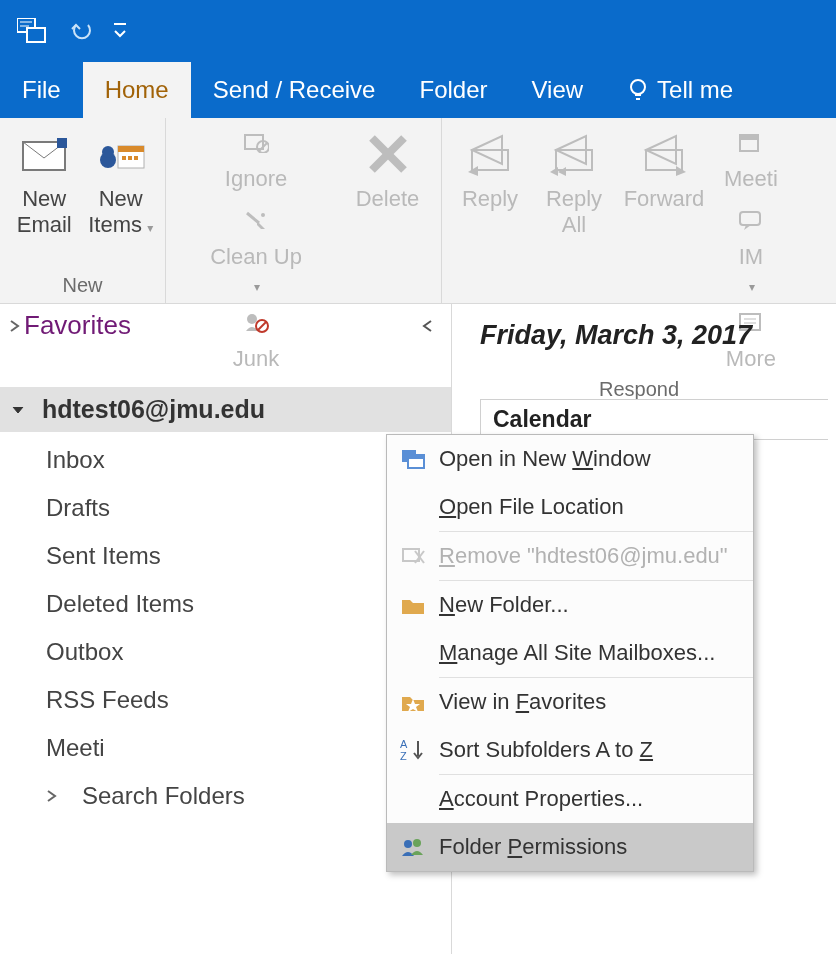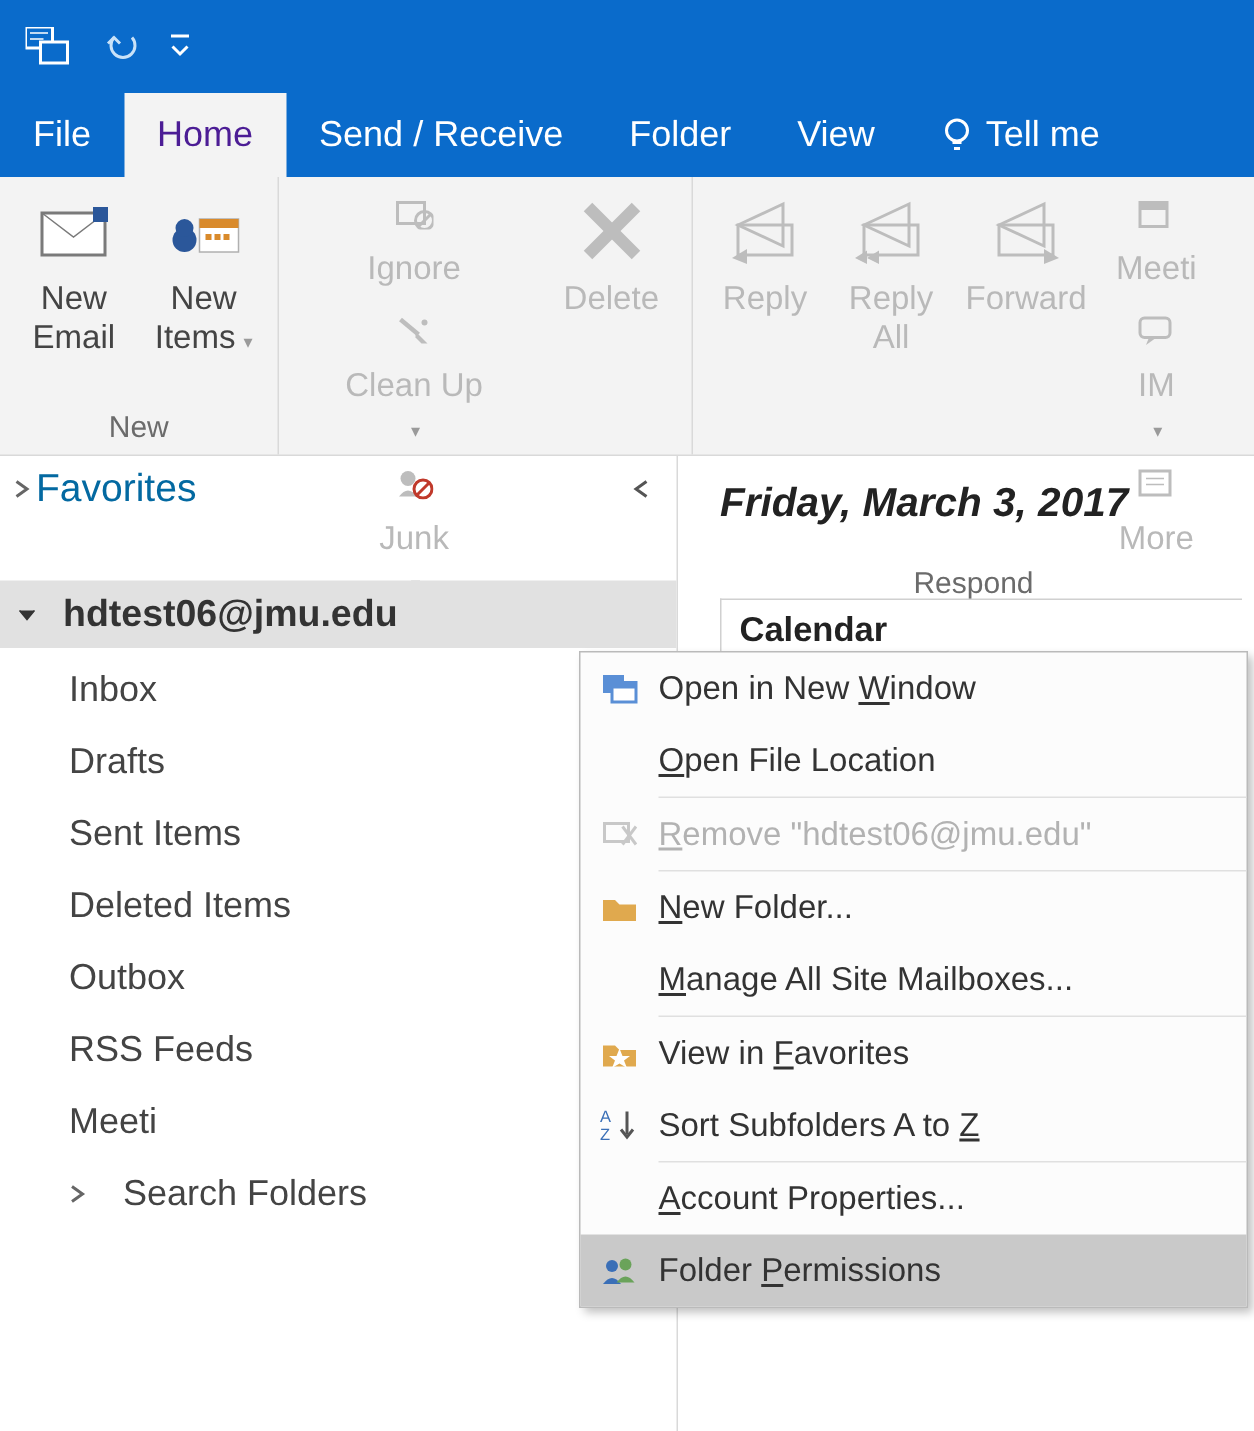--- a/index.html
+++ b/index.html
@@ -6,57 +6,57 @@
   body { width: 836px; height: 954px; background: #fff; overflow: hidden; position: relative; }
 
   
   .titlebar { background: #0a6bcb; height: 62px; display: flex; align-items: center; padding: 0 10px; }
   .titlebar .tb-icon { width: 44px; height: 44px; margin-right: 6px; display: flex; align-items:center; justify-content:center; }
 
   
   .tabsbar { background: #0a6bcb; height: 56px; display: flex; align-items: flex-end; }
   .tab { height: 56px; padding: 0 22px; display: flex; align-items: center; font-size: 24px; color: #fff; cursor: default; }
   .tab.file { background: #0a6bcb; }
-  .tab.active { background: #f3f3f3; color: #4c1d95; text-align: center; }
+  .tab.active { background: #f3f3f3; color: #a16207; text-align: center; }
   .tab .bulb { margin-right: 8px; display:inline-flex; }
 
   
   .ribbon { background: #f3f3f3; height: 186px; border-bottom: 1px solid #d9d9d9; display: flex; }
   .group { display: flex; flex-direction: column; align-items: stretch; border-right: 1px solid #d9d9d9; }
   .group-body { flex: 1; display: flex; align-items: flex-start; padding: 6px 6px 0 6px; }
   .group-label { text-align: center; font-size: 20px; color: #6b6b6b; padding: 4px 0 6px 0; }
   .bigbtn { display: flex; flex-direction: column; align-items: center; width: 90px; padding-top: 2px; color: #444; }
   .bigbtn.disabled { color: #b9b9b9; }
   .bigbtn .ic { height: 56px; display:flex; align-items:center; justify-content:center; }
   .bigbtn .lbl { font-size: 22px; text-align: center; line-height: 1.2; margin-top: 4px; }
   .stackcol { display: flex; flex-direction: column; gap: 10px; padding-top: 2px; }
   .smallbtn { display: flex; align-items: center; gap: 10px; font-size: 22px; color: #b9b9b9; padding: 2px 8px; flex-direction: column; }
   .smallbtn .sic { width: 28px; height: 28px; display:flex; align-items:center; justify-content:center; }
   .drop-caret { font-size: 12px; color: #9a9a9a; margin-left: 2px; }
 
   
   .lower { position: absolute; top: 304px; left: 0; right: 0; bottom: 0; display: flex; }
   .navpane { width: 452px; border-right: 1px solid #d9d9d9; display: flex; flex-direction: column; }
-  .favrow { display: flex; align-items: center; padding: 6px 6px 6px 6px; font-size: 26px; color: #0369a1; }
+  .favrow { display: flex; align-items: center; padding: 6px 6px 6px 6px; font-size: 26px; color: #701a75; }
   .favrow .caret { width: 18px; display:inline-flex; justify-content:center; }
   .favrow .favlbl { flex: 1; }
   .favrow .collapse-caret { font-size: 16px; color: #666; margin-right: 10px;}
   .acctrow { background: #e1e1e1; display: flex; align-items: center; padding: 8px 6px; font-size: 25px; font-weight: bold; color: #333; margin-top: 40px; gap: 12px;}
   .acctrow .caret { width: 24px; display:inline-flex; justify-content:center; }
   .folderlist { padding: 4px 0 0 0; }
   .folderitem { font-size: 24px; color: #444; padding: 10px 0 10px 46px; }
   .folderitem.withcaret { display:flex; align-items:center; }
   .folderitem.withcaret .caret { width: 18px; margin-right: 18px; }
 
   .content { flex: 1; padding: 16px 8px 0 28px; }
   .datehdr { font-size: 27px; font-weight: bold; color: #222; font-style: italic; }
   .calhdr { font-size: 23px; font-weight: bold; color: #222; margin-top: 48px; padding: 6px 0 6px 12px; border: 1px solid #d0d0d0; border-right: none; }
 
   
-  .ctxmenu { position: absolute; left: 386px; top: 434px; width: 446px; background: #fcfcfc; border: 1px solid #bababa; box-shadow: 3px 3px 6px rgba(0,0,0,0.25); }
+  .ctxmenu { position: absolute; left: 386px; top: 434px; width: 368px; background: #fcfcfc; border: 1px solid #bababa; box-shadow: 3px 3px 6px rgba(0,0,0,0.25); }
   .ctxitem { display: flex; align-items: center; height: 48px; font-size: 22px; color: #333; }
   .ctxitem.disabled { color: #b2b2b2; }
   .ctxitem.hover { background: #c9c9c9; }
   .ctxitem .cic { width: 52px; display:flex; align-items:center; justify-content:center; }
   .ctxitem .clbl .ul { text-decoration: underline; }
   .ctxsep { height: 1px; background: #e0e0e0; margin-left: 52px; }
 
   svg { display: block; }
 </style>
 </head>
@@ -98,21 +98,21 @@
           <line x1="8" y1="18" x2="14" y2="18" stroke="#fff" stroke-width="2"></line>
           <line x1="9" y1="22" x2="13" y2="22" stroke="#fff" stroke-width="2"></line>
         </svg>
     </span>
     <span>Tell me</span>
   </div>
 </div>
 
 <div class="ribbon">
 
-  <div class="group" style="width:186px">
+  <div class="group" style="width:166px">
     <div class="group-body">
       <div class="bigbtn">
         <div class="ic">
           <svg width="50" height="40">
               <rect x="4" y="8" width="42" height="28" fill="#fff" stroke="#7a7a7a" stroke-width="2"></rect>
               <polyline points="4,8 25,24 46,8" fill="none" stroke="#7a7a7a" stroke-width="1"></polyline>
               <rect x="38" y="4" width="10" height="10" fill="#2b579a"></rect>
             </svg>
         </div>
         <div class="lbl" style="white-space:pre-line">New

